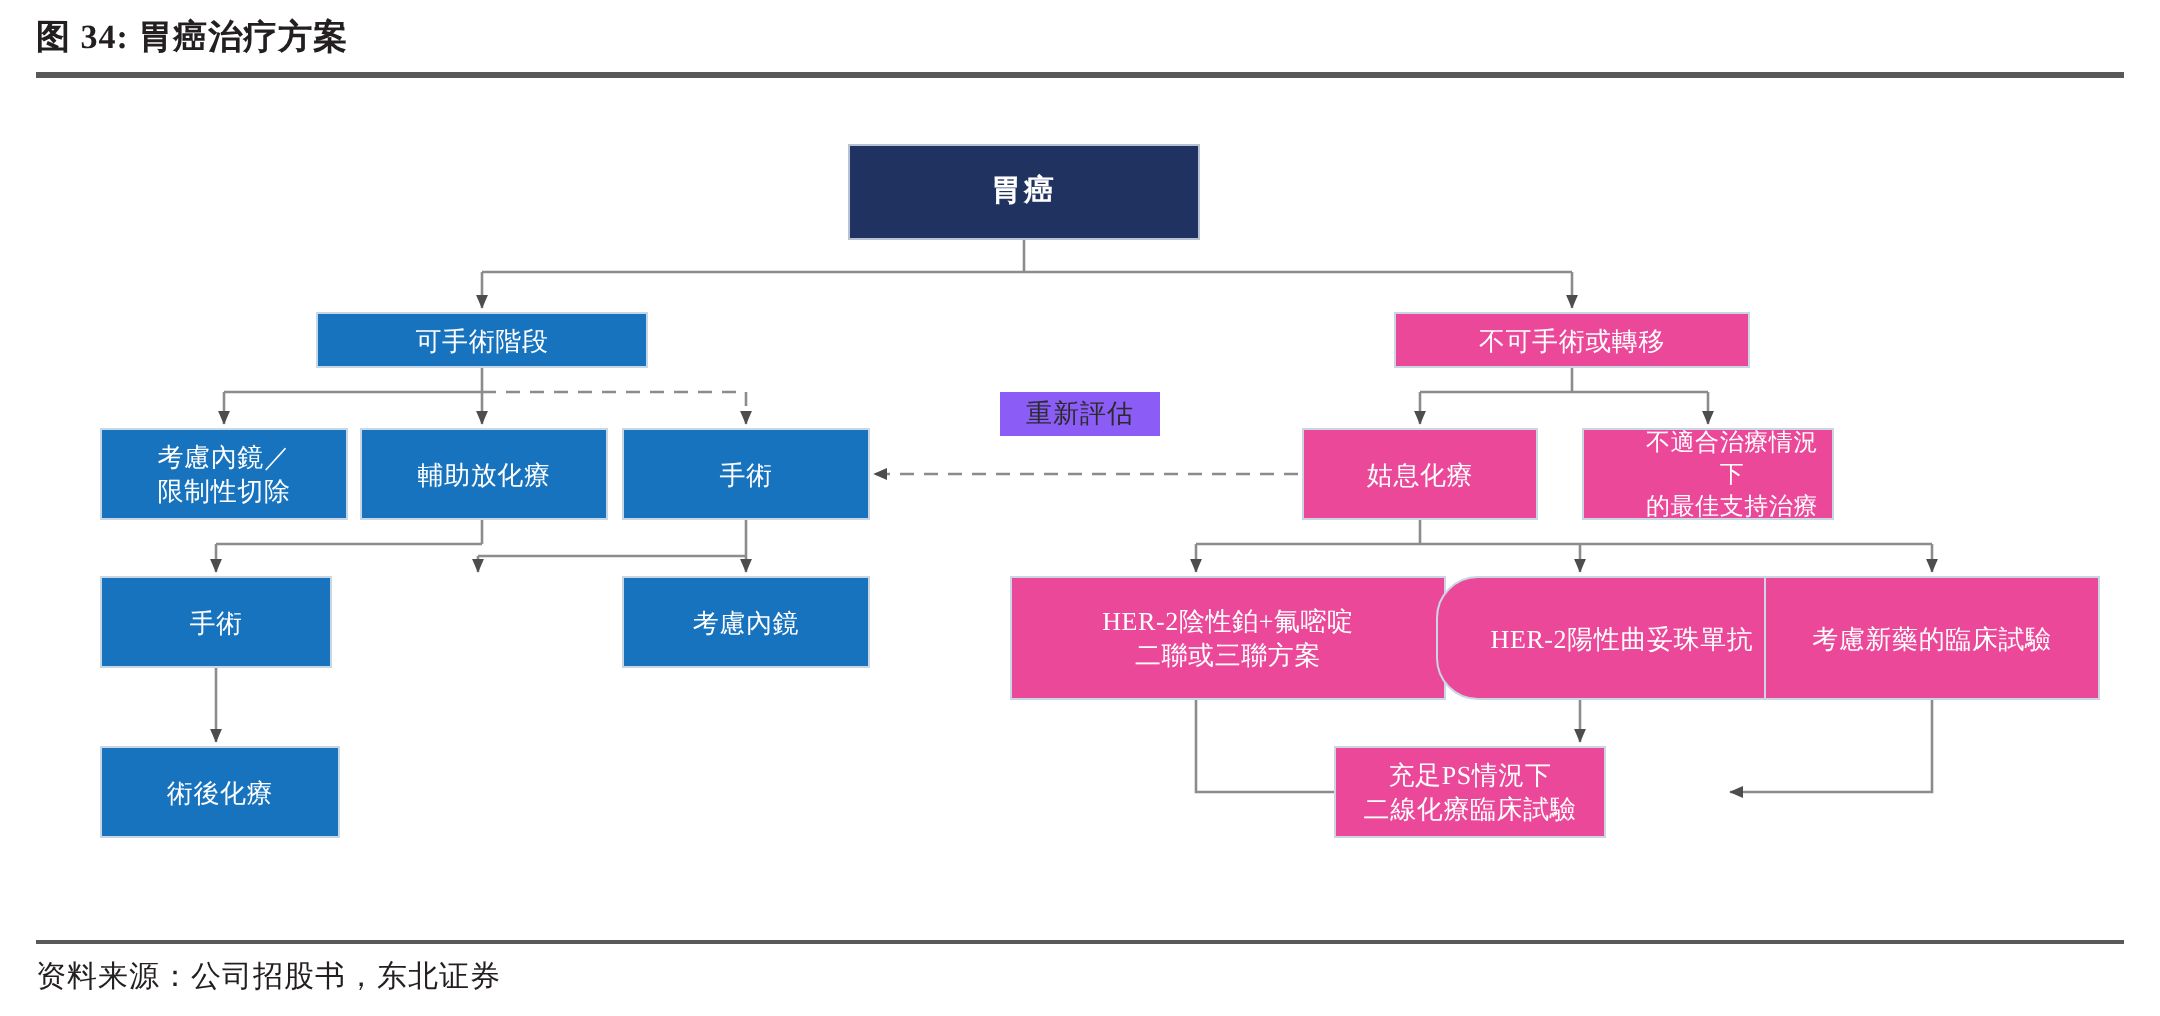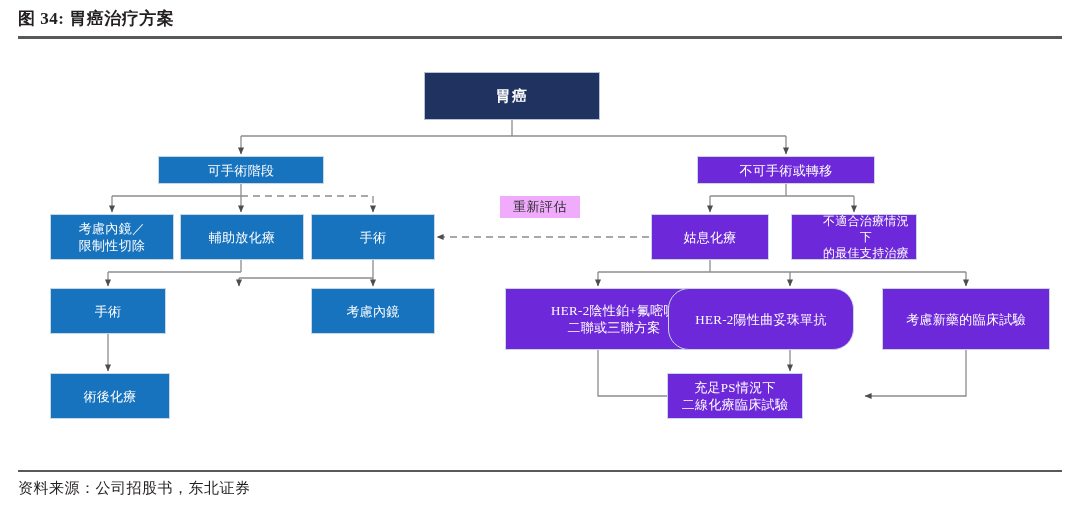--- a/index.html
+++ b/index.html
@@ -94,32 +94,32 @@
     background: #1f3260;
     font-size: 15px;
     font-weight: bold;
     letter-spacing: 1.5px;
     border-color: #b9c2d4;
   }
   .node.light {
     background: #1873be;
   }
   .node.deep {
-    background: #6d28d9;
+    background: #ec4899;
   }
   .node .label {
     white-space: pre-line;
     display: block;
   }
 
   
   #reassess-tag {
     position: absolute;
     box-sizing: border-box;
-    background: #f0abfc;
+    background: #8b5cf6;
     color: #2b2b2b;
     font-size: 13px;
     letter-spacing: 0.5px;
     display: flex;
     align-items: center;
     justify-content: center;
     z-index: 2;
   }
 </style>
 </head>
@@ -219,21 +219,21 @@
     <span class="label">手術</span>
   </div>
   <div class="node light" style="left:311px; top:244px; width:124px; height:46px;">
     <span class="label">考慮內鏡</span>
   </div>
 
   <div class="node deep" style="left:505px; top:244px; width:218px; height:62px;">
     <span class="label">HER-2陰性鉑+氟嘧啶
 二聯或三聯方案</span>
   </div>
-  <div class="node deep" style="left:668px; top:244px; width:186px; height:62px;border-radius:21px;">
+  <div class="node deep" style="left:718px; top:244px; width:186px; height:62px;border-radius:21px;">
     <span class="label">HER-2陽性曲妥珠單抗</span>
   </div>
   <div class="node deep" style="left:882px; top:244px; width:168px; height:62px;">
     <span class="label">考慮新藥的臨床試驗</span>
   </div>
 
   <div class="node light" style="left:50px; top:329px; width:120px; height:46px;">
     <span class="label">術後化療</span>
   </div>
   <div class="node deep" style="left:667px; top:329px; width:136px; height:46px;">

